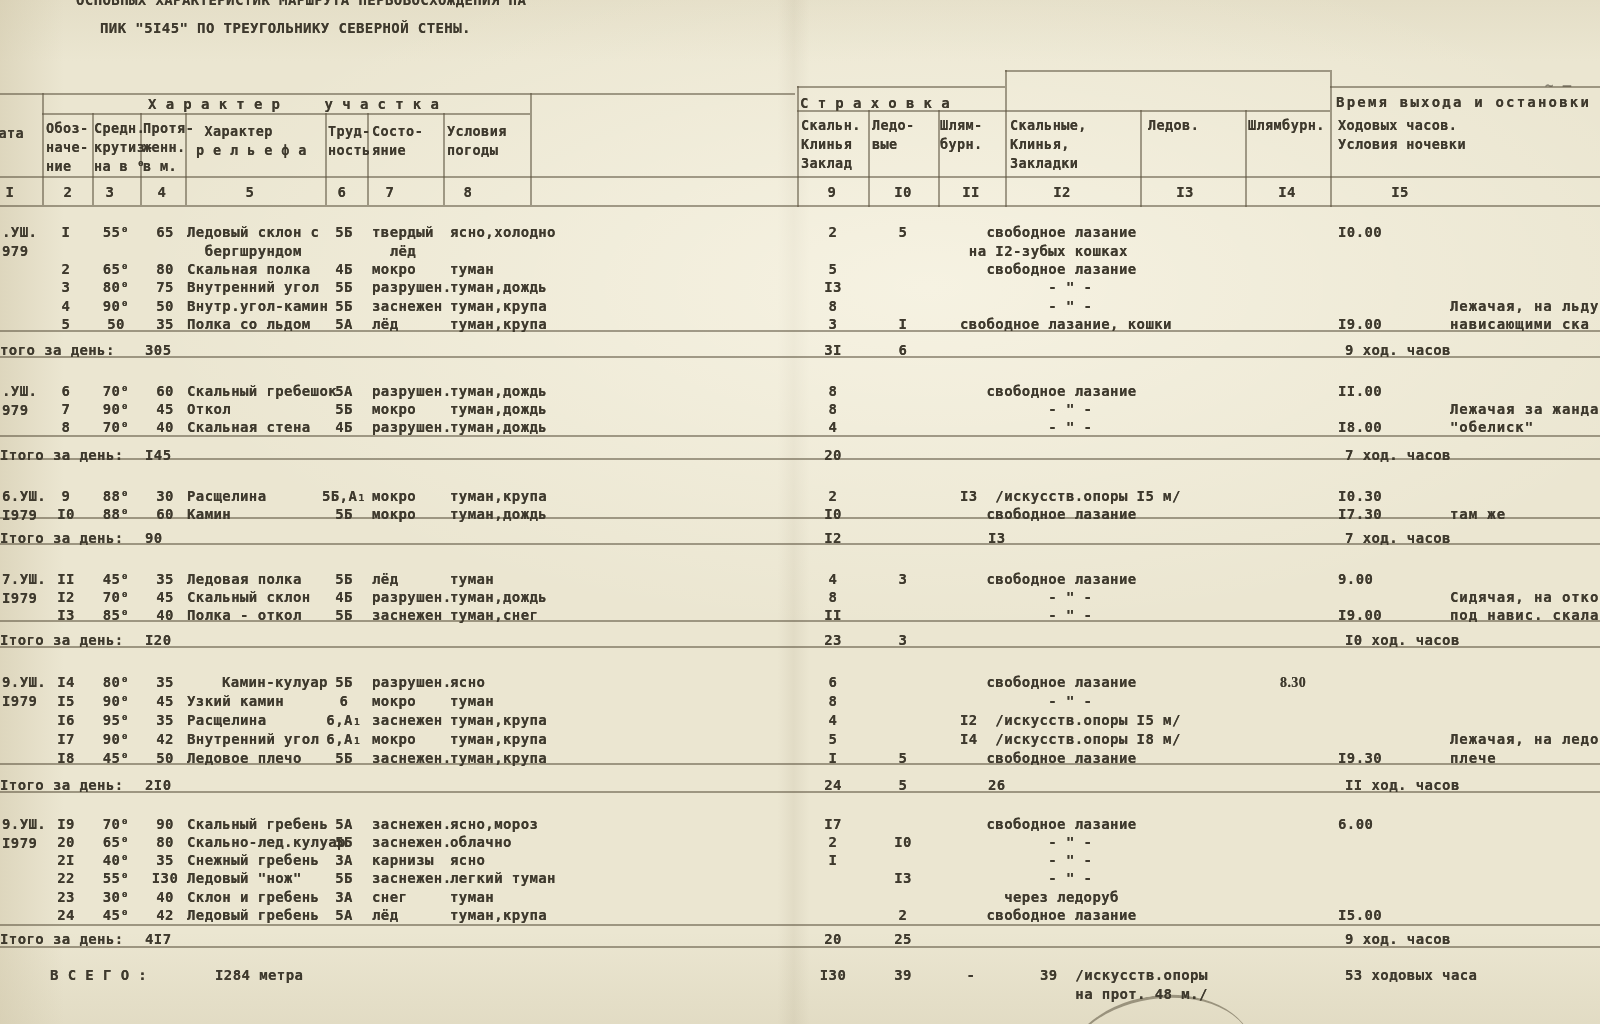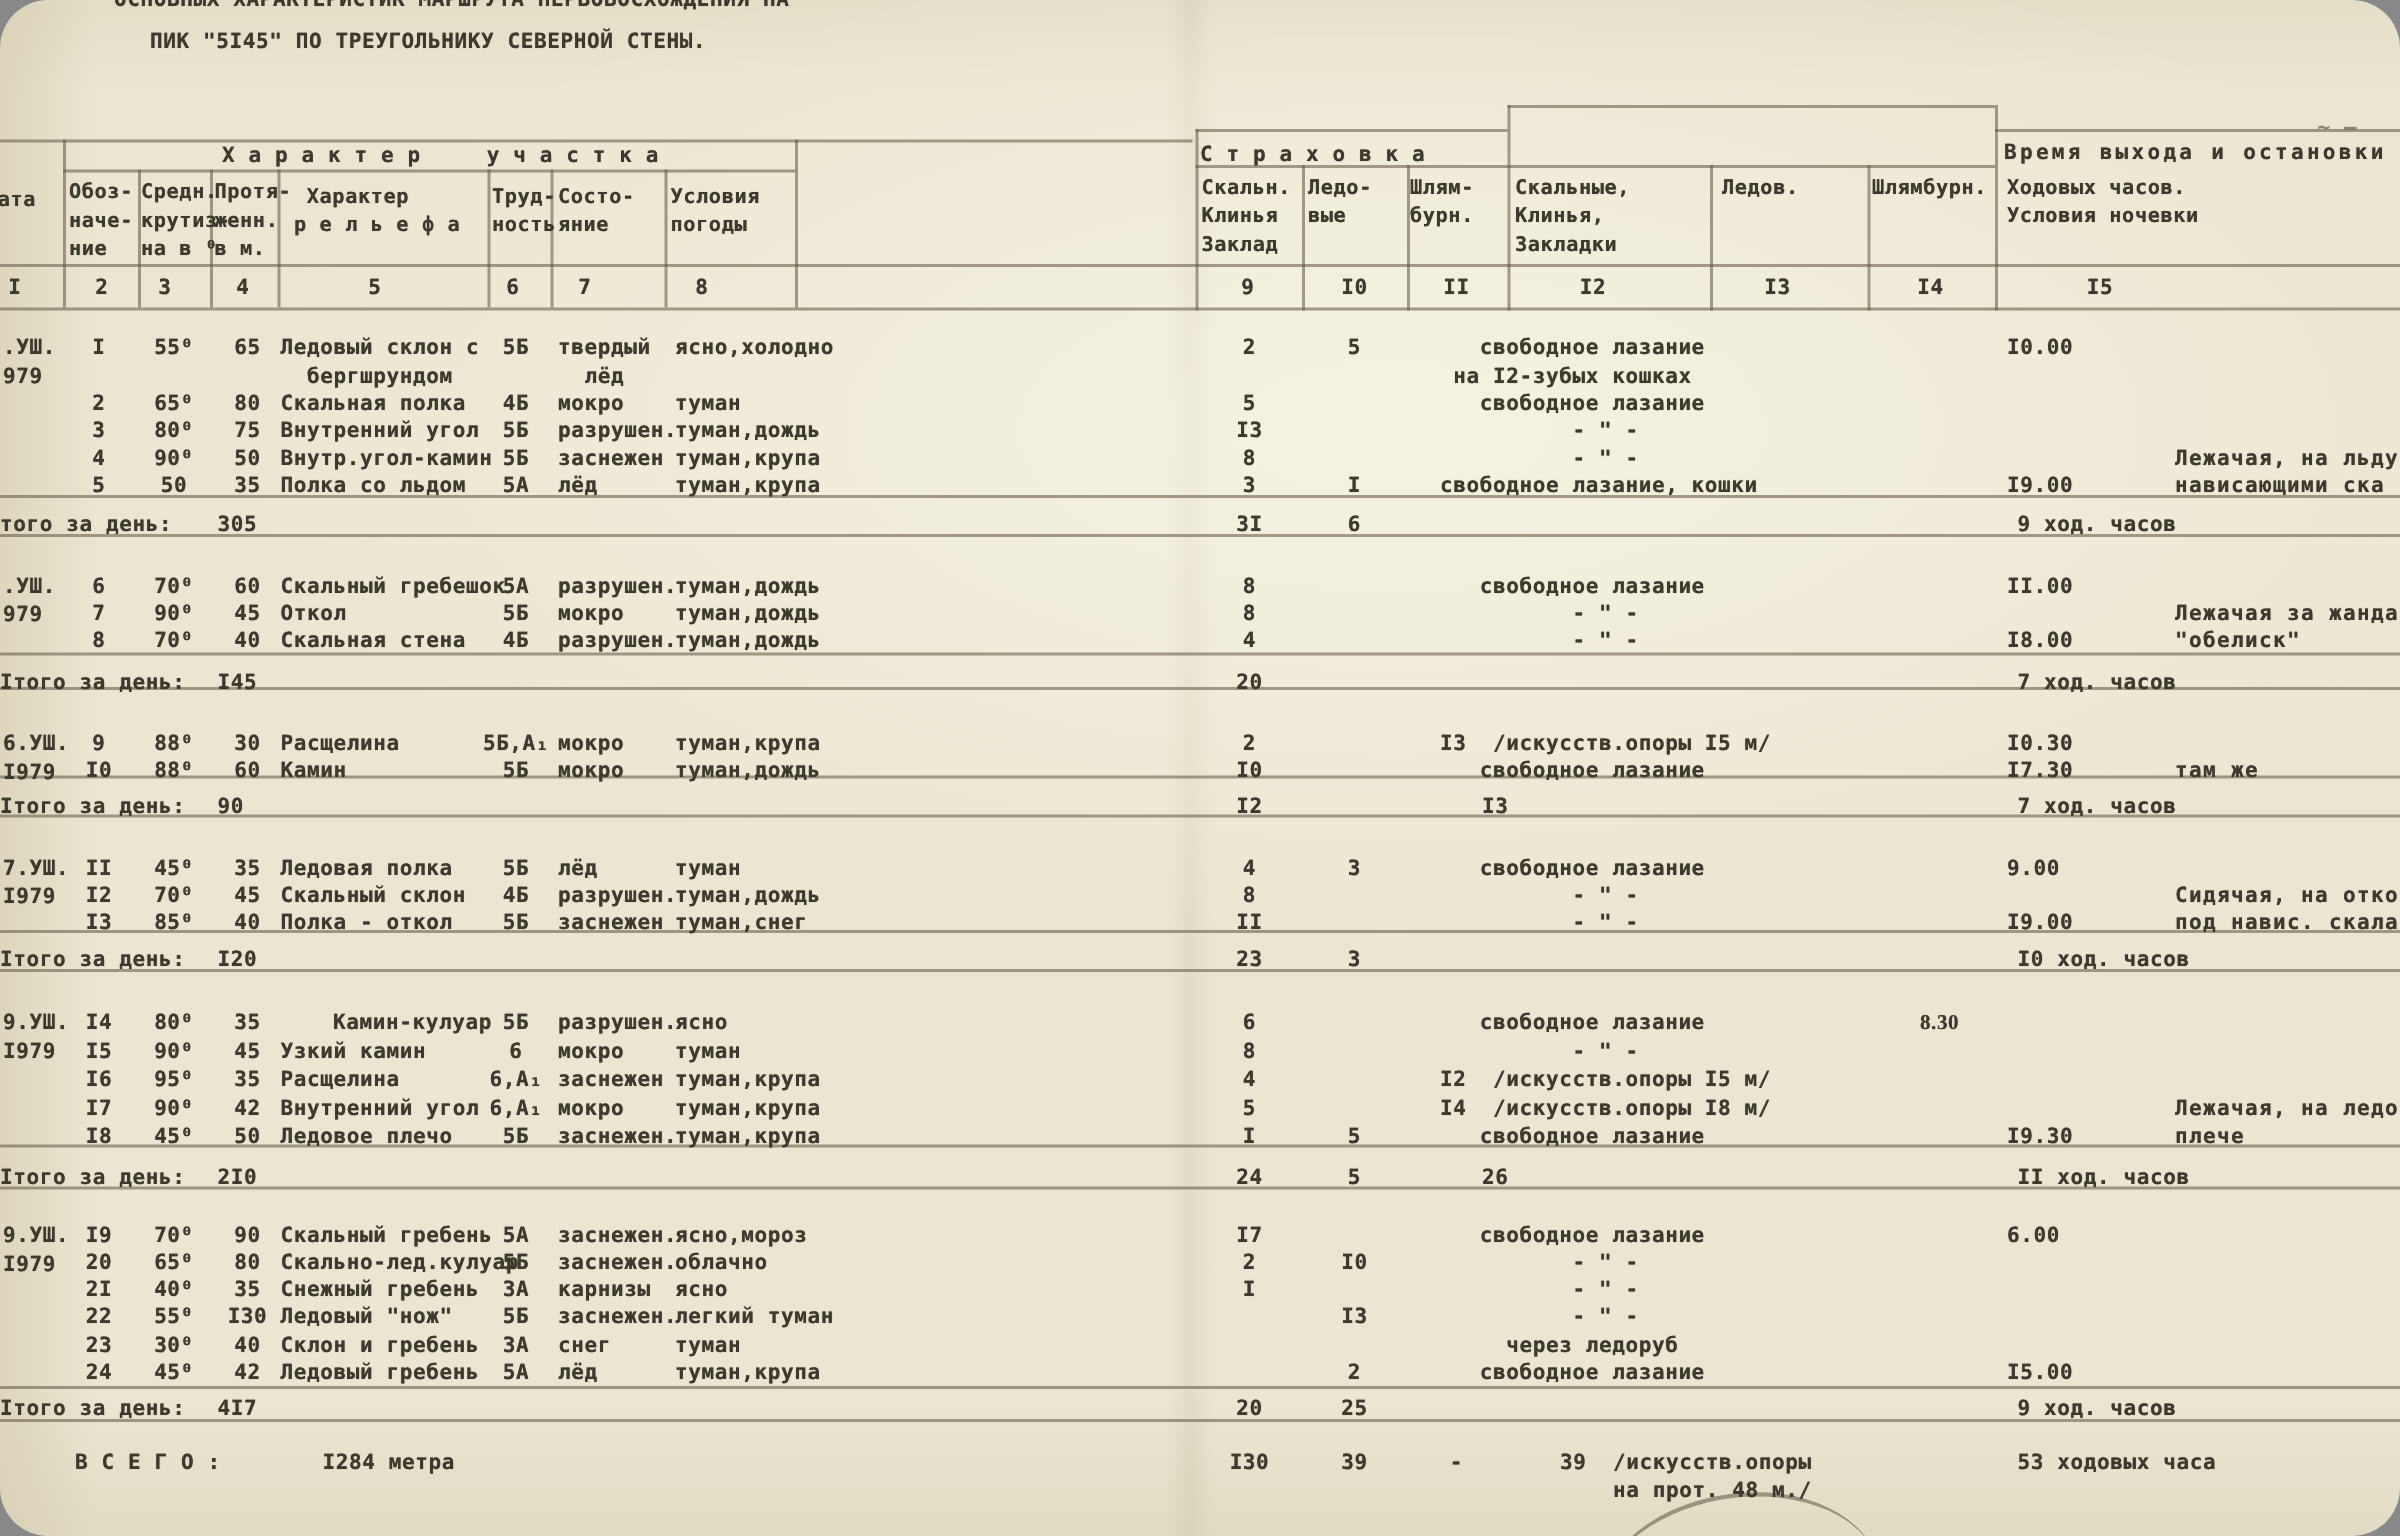--- a/index.html
+++ b/index.html
@@ -6,21 +6,21 @@
   .page{
     position:relative;width:1600px;height:1024px;overflow:hidden;
     background-color:#ebe6d1;
     background-image:
       radial-gradient(1100px 480px at 58% 28%, rgba(255,252,240,.55), rgba(255,252,240,0) 72%),
       linear-gradient(90deg, rgba(205,195,165,.45) 0, rgba(205,195,165,0) 4%),
       linear-gradient(90deg, rgba(0,0,0,0) 48.6%, rgba(140,126,96,.10) 49.6%, rgba(0,0,0,0) 50.6%),
       linear-gradient(0deg, rgba(205,196,166,.30) 0, rgba(205,196,166,0) 9%),
       linear-gradient(180deg, rgba(210,201,172,.28) 0, rgba(210,201,172,0) 6%);
     font-family:"DejaVu Sans Mono","DejaVu Sans",monospace;
-    font-weight:700;color:#3e392d;border-radius:32px;
+    font-weight:700;color:#3e392d;
   }
   .t{
     position:absolute;white-space:pre;line-height:19px;font-size:14px;
     letter-spacing:.4px;text-shadow:0 0 .5px rgba(62,57,45,.75);
   }
   .c{text-align:center;}
   .sm{font-size:13.5px;}
   .wide{letter-spacing:2.2px;}
   .note{letter-spacing:.9px;}
   .faint{opacity:.55;}

